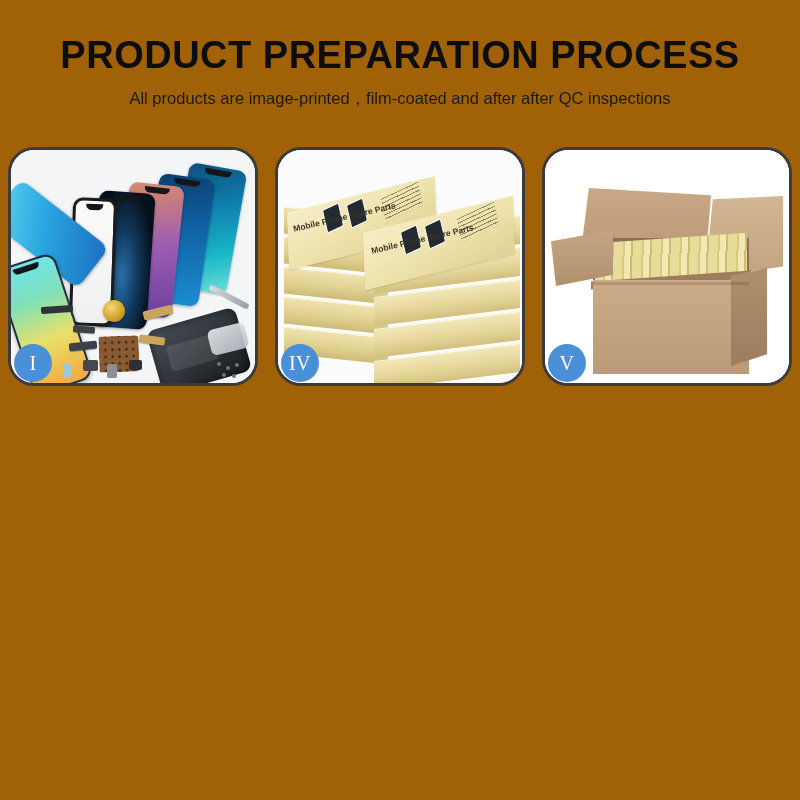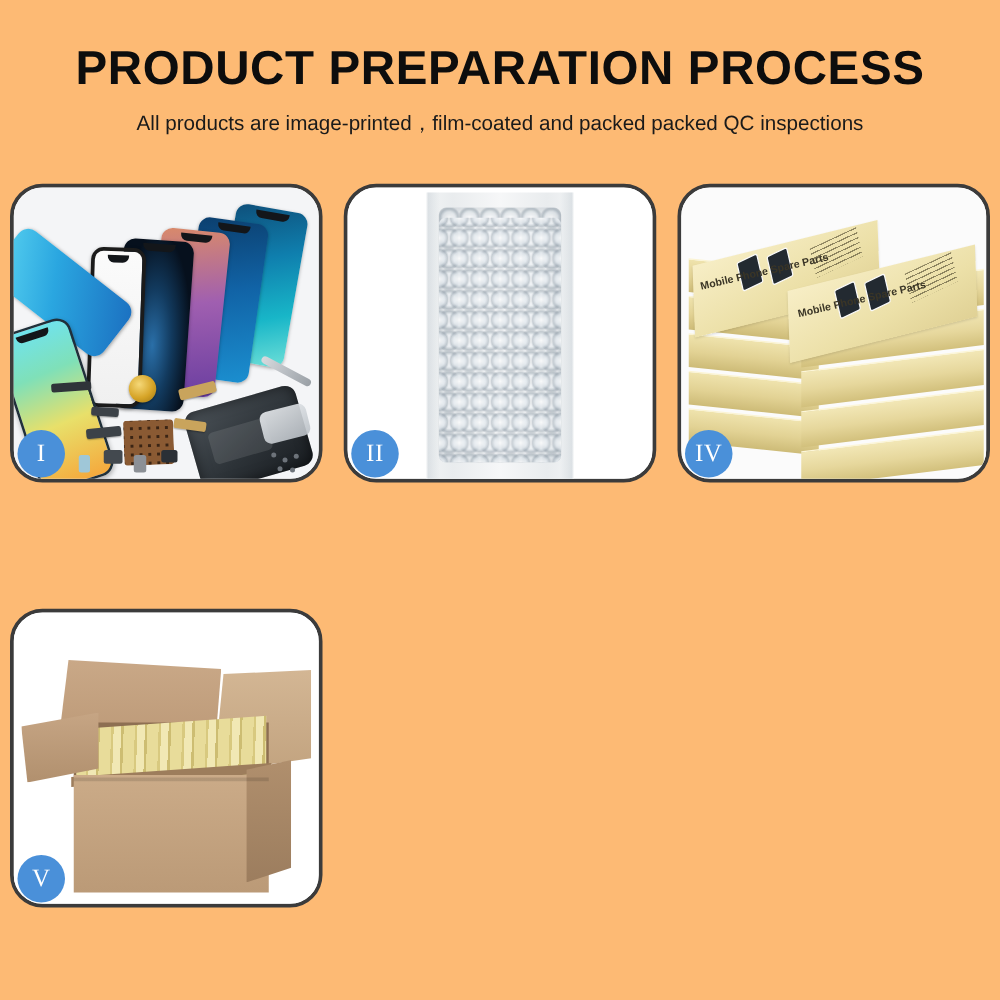--- a/index.html
+++ b/index.html
@@ -11,21 +11,21 @@
     width: 800px;
     height: 800px;
     overflow: hidden;
     font-family: "Liberation Sans", sans-serif;
     -webkit-font-smoothing: antialiased;
   }
   .page {
     position: relative;
     width: 800px;
     height: 800px;
-    background: #fdba74;
+    background: #a16207;
   }
 
   
   .header {
     position: absolute;
     top: 36px;
     left: 0;
     width: 800px;
     text-align: center;
   }
@@ -416,21 +416,21 @@
     background: rgba(90,66,44,.35); transform: skewY(0deg);
   }
 </style>
 </head>
 <body>
 
 <div class="page">
 
   <div class="header">
     <div class="title">PRODUCT PREPARATION PROCESS</div>
-    <div class="subtitle">All products are image-printed，film-coated and packed packed QC inspections</div>
+    <div class="subtitle">All products are image-printed，film-coated and after after QC inspections</div>
   </div>
 
   <div class="grid">
 
     <div class="panel">
       <div class="panel-inner">
         <div class="p1bg"></div>
         <div class="ph ph-a">
             <span class="notch"></span>
           </div>
@@ -468,31 +468,20 @@
           <i style="left:0;top:0"></i>
             <i style="left:9px;top:4px"></i>
           <i style="left:18px;top:1px"></i>
             <i style="left:5px;top:11px"></i>
           <i style="left:15px;top:12px"></i>
         </div>
       </div>
       <div class="badge">I</div>
     </div>
 
-    <div class="panel">
-      <div class="panel-inner">
-        <div class="p2bg"></div>
-        <div class="film"></div>
-        <div class="film-edge-l"></div>
-        <div class="film-edge-r"></div>
-        <div class="bubbles"></div>
-        <div class="bubbles2"></div>
-      </div>
-      <div class="badge">II</div>
-    </div>
 
 
     <div class="panel">
       <div class="panel-inner">
         <div class="p4bg"></div>
 
         <div class="stackL">
           <i style="top:0"></i>
             <i style="top:30px"></i>
             <i style="top:60px"></i>

